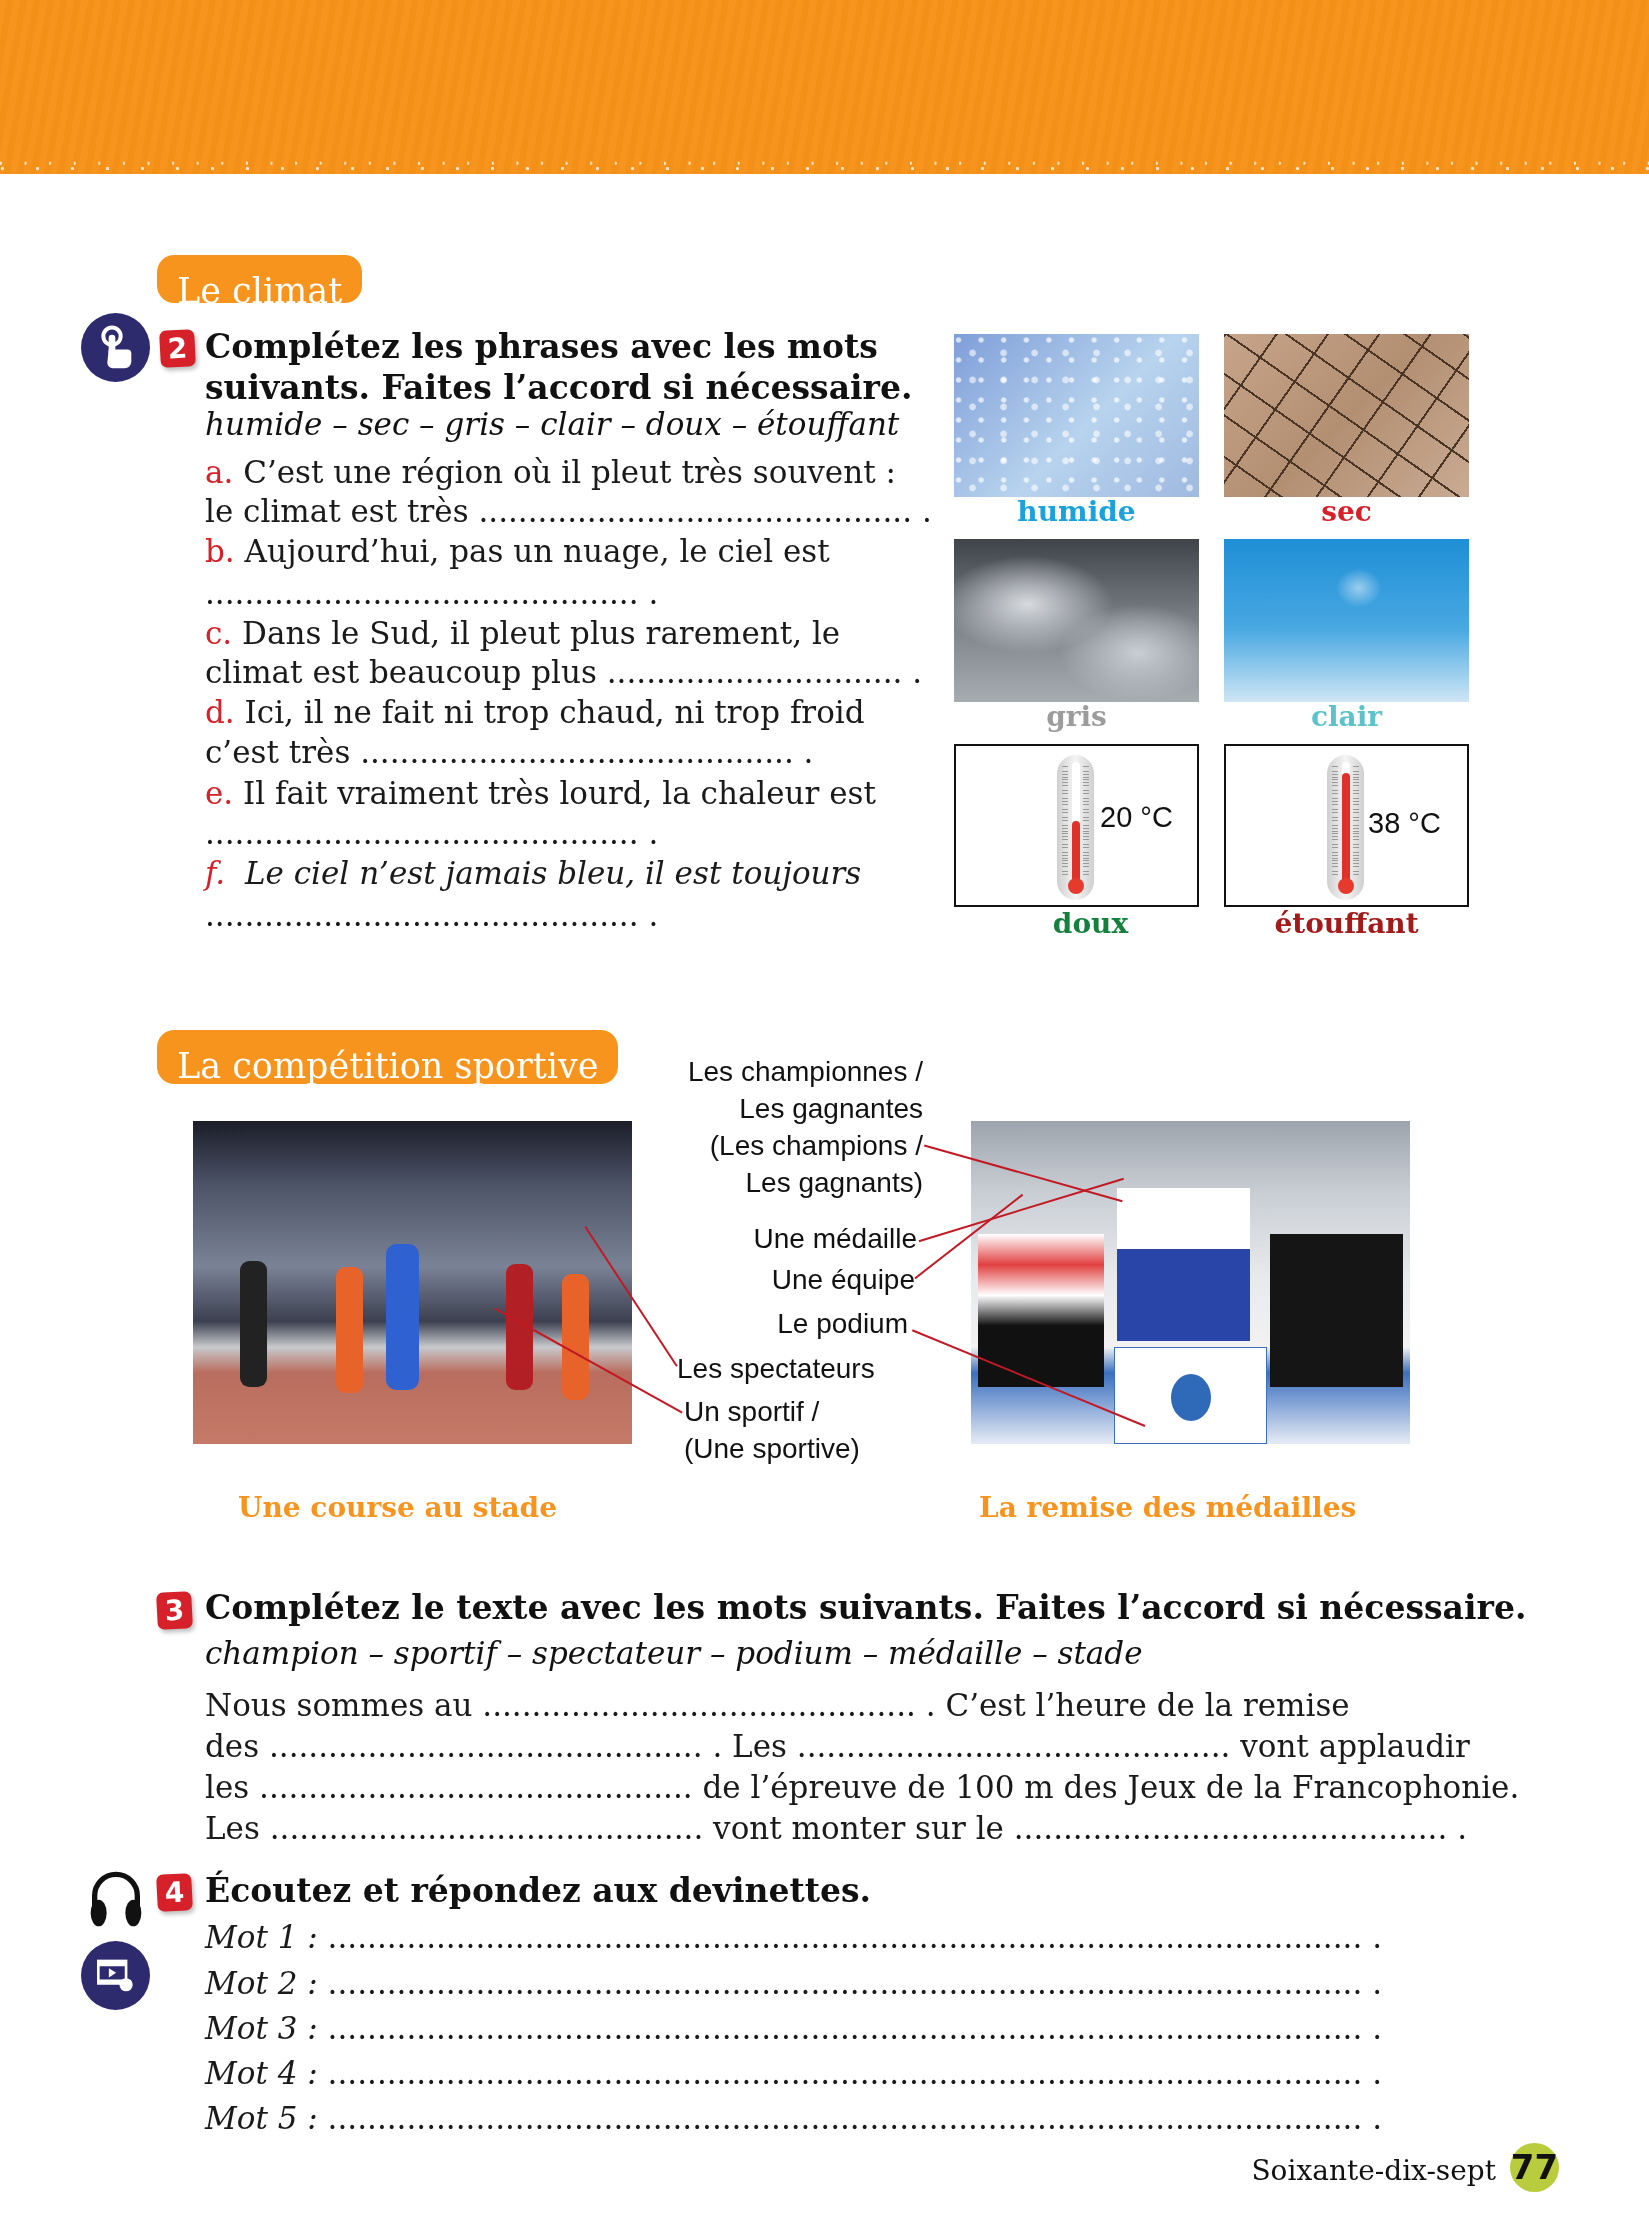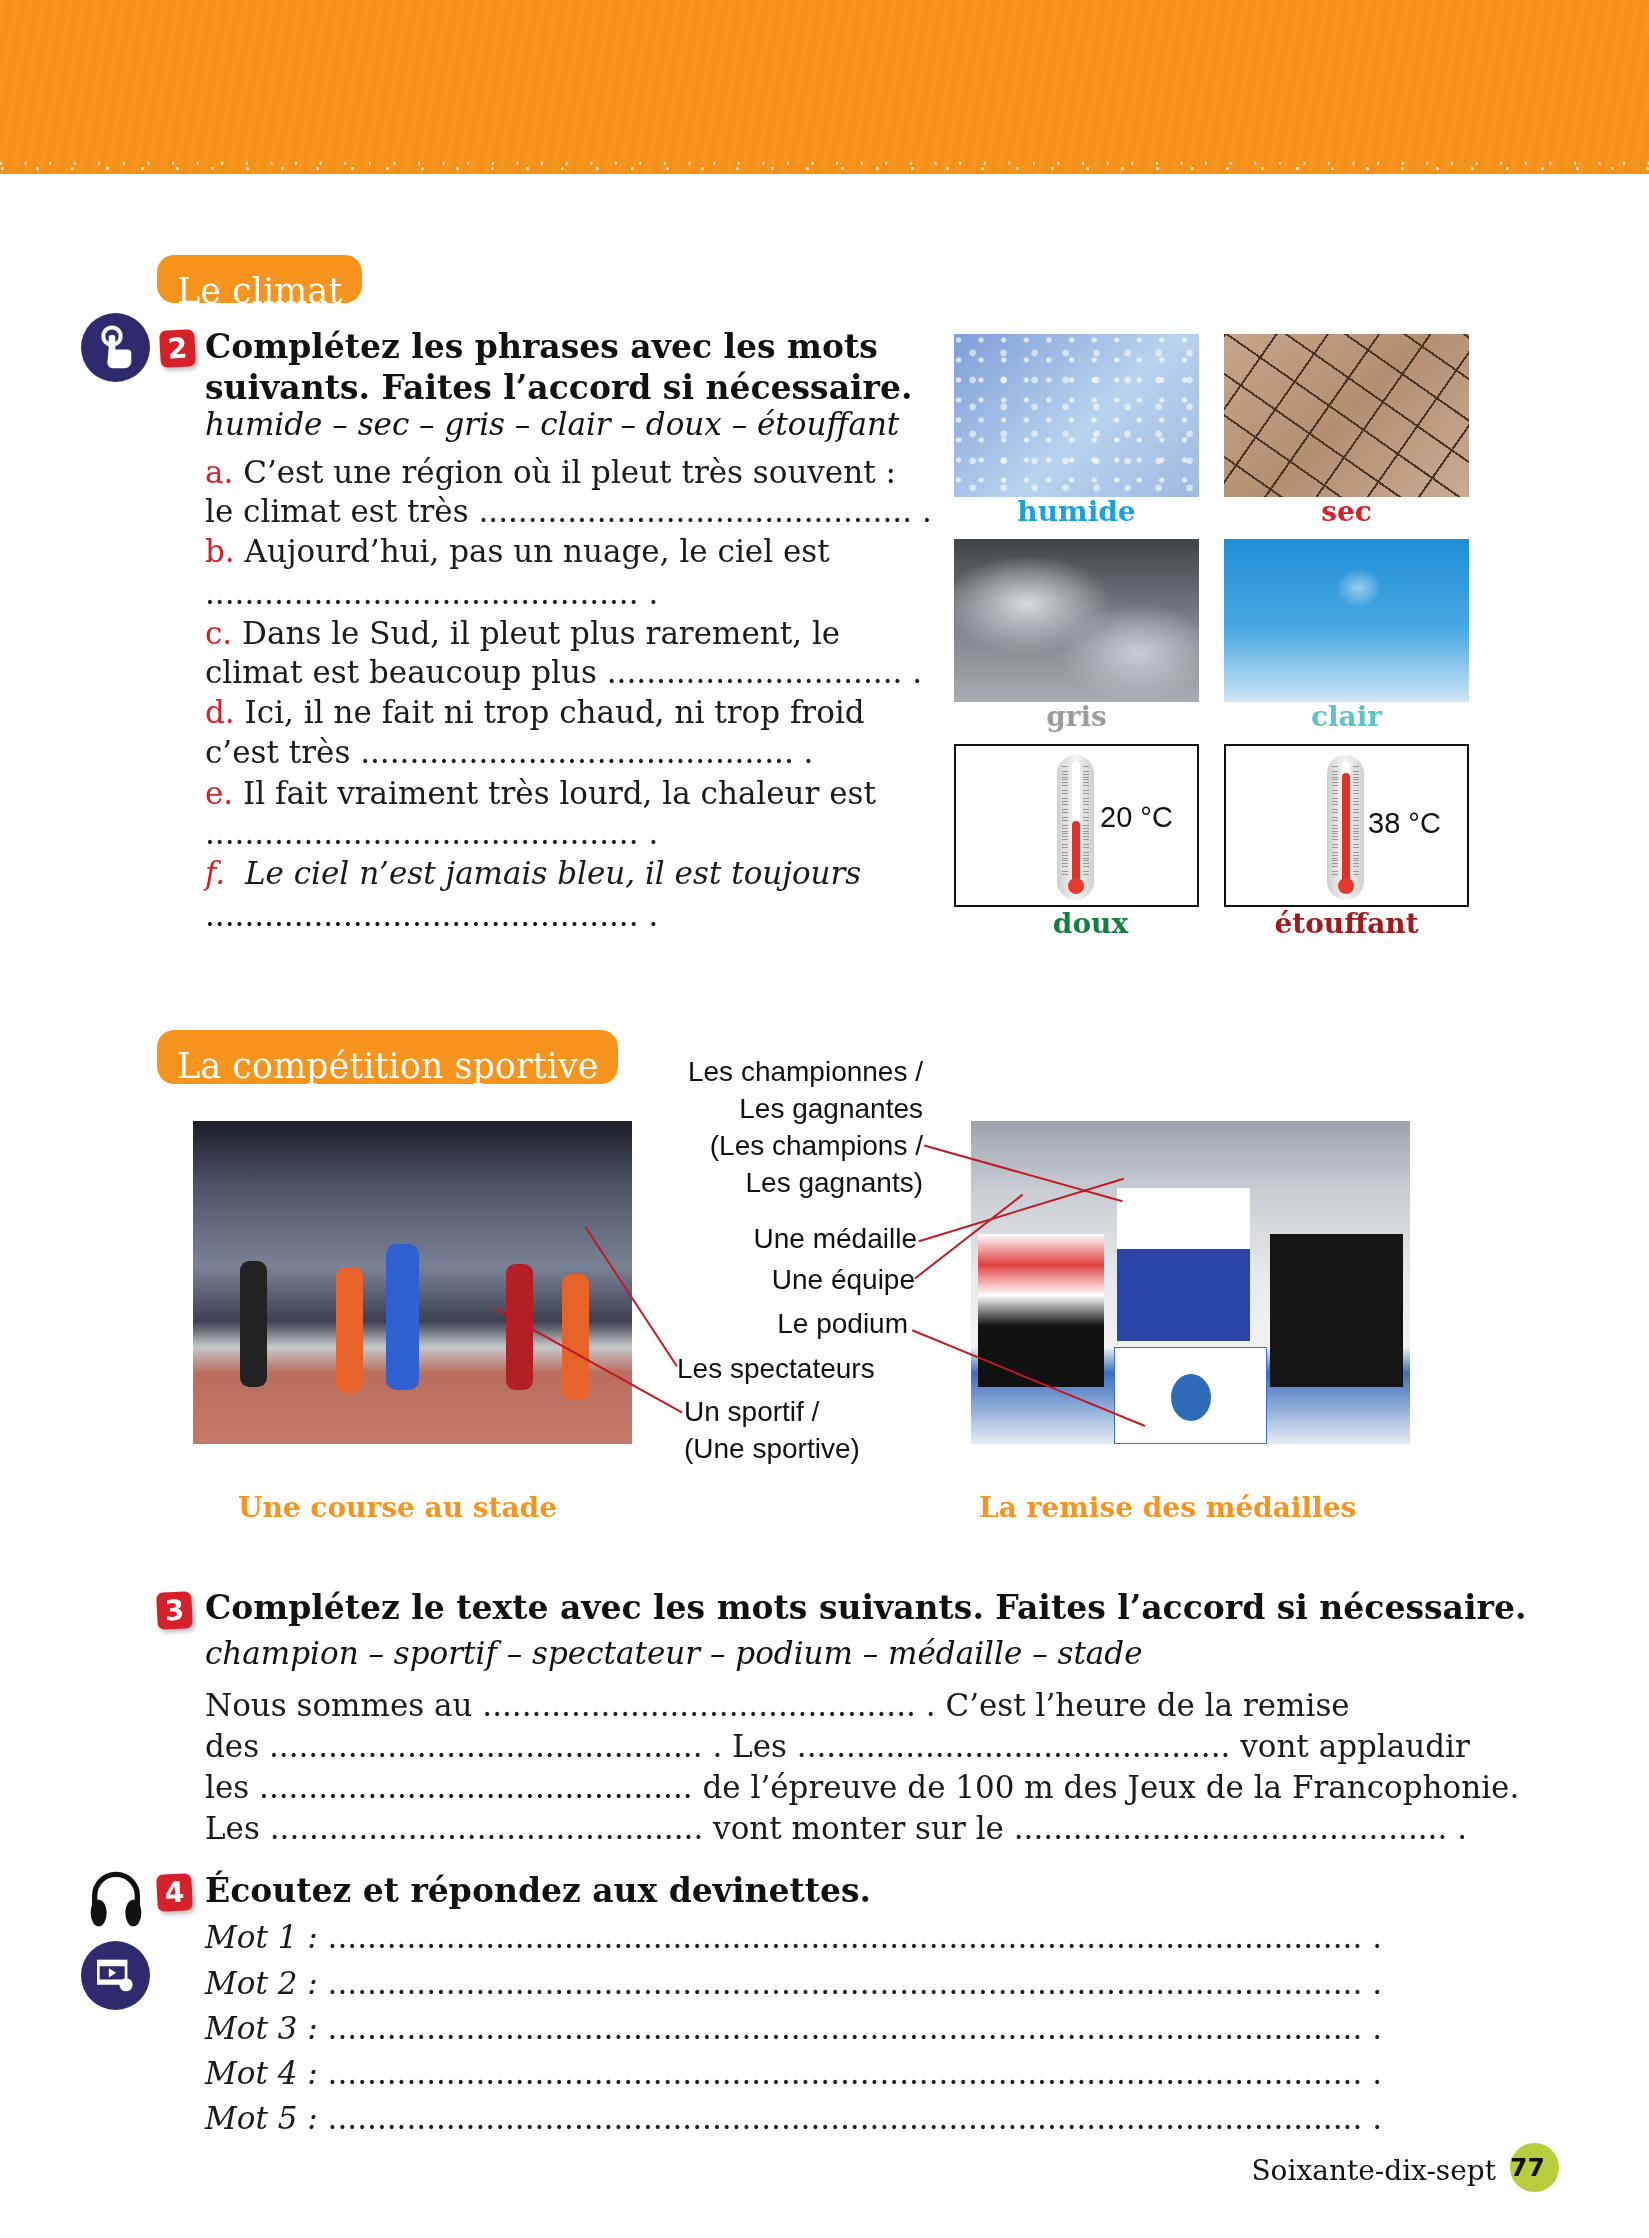--- a/index.html
+++ b/index.html
@@ -62,21 +62,21 @@
   .thermo .bulb { position: absolute; left: 10.6px; bottom: 6.7px; width: 16px; height: 16px; border-radius: 50%; background: #e73a2f; }
   .thermo .ticks { position: absolute; top: 10.6px; width: 5.3px; height: 113px; background: repeating-linear-gradient(180deg,#999 0 0.7px,transparent 0.7px 2.7px); }
   .thermo-temp { position: absolute; font-family: "Liberation Sans", sans-serif; font-size: 29px; color: #111; }
 
   
   .photo { position: absolute; overflow: hidden; }
   .annot { position: absolute; font-family: "Liberation Sans", sans-serif; font-size: 28px; line-height: 37px; color: #111; white-space: nowrap; }
   .caption { position: absolute; font-family: "DejaVu Serif", serif; font-weight: bold; font-size: 28px; color: #f7941d; }
 
   .footer-text { position: absolute; right: 153px; top: 2154px; font-size: 28px; color: #111; }
-  .page-num { position: absolute; left: 1510px; top: 2143px; width: 49px; height: 49px; border-radius: 50%; background: #b9cc3e; font-family: "DejaVu Sans", sans-serif; font-weight: bold; font-size: 25px; line-height: 49px; color: #111; }
+  .page-num { position: absolute; left: 1510px; top: 2143px; width: 49px; height: 49px; border-radius: 50%; background: #b9cc3e; font-family: "DejaVu Sans", sans-serif; font-weight: bold; font-size: 34px; text-align: center; line-height: 49px; color: #111; }
 </style>
 </head>
 <body>
 
 <div class="banner">
   <div class="banner-grunge"></div>
 </div>
 
 <div class="pill climat">Le climat</div>
 

